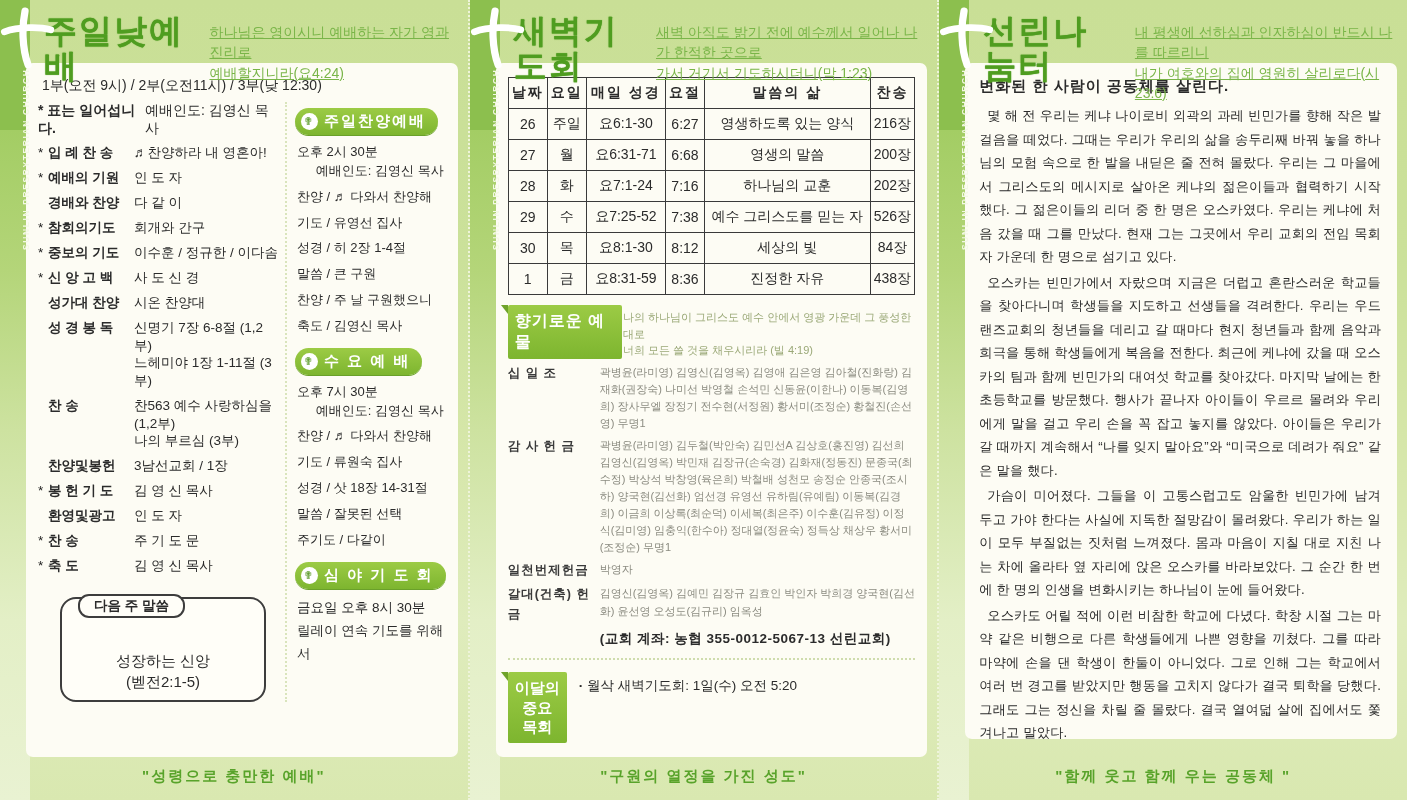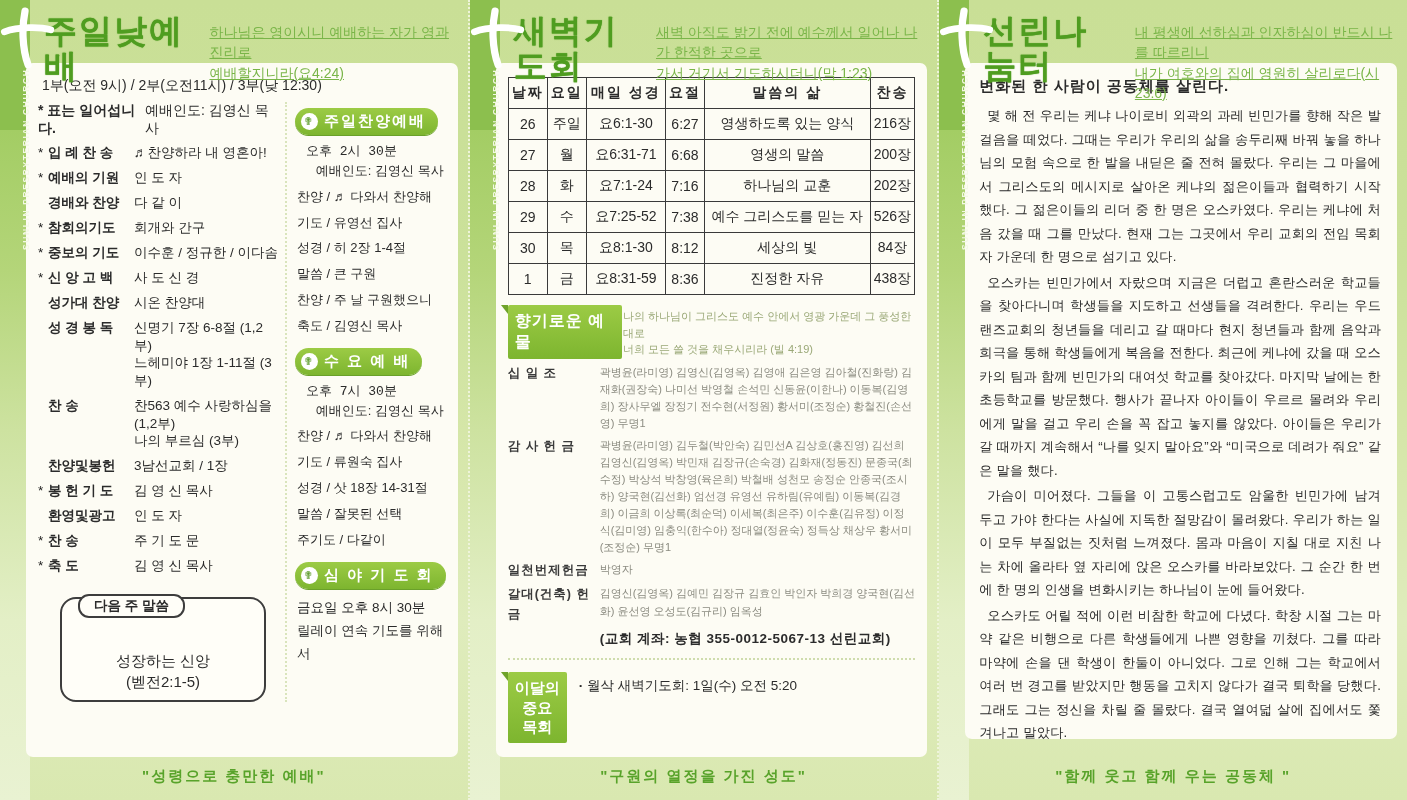--- a/index.html
+++ b/index.html
@@ -36,34 +36,34 @@
   .nextweek{position:relative;border:2px solid #3d3d3d;border-radius:16px;width:190px;margin:22px 0 0 22px;
             padding:12px 6px 8px;text-align:center;font-size:15px;line-height:1.35;white-space:pre-line;background:#fffef8;}
   .nw-tab{position:absolute;top:-13px;left:16px;background:#fffef8;border:2px solid #3d3d3d;border-radius:11px;
           padding:1px 14px;font-size:13.5px;font-weight:bold;white-space:nowrap;margin-top:8px;}
   .pill{display:flex;align-items:center;gap:6px;background:linear-gradient(#9ccb45,#7db52f);color:#fff;
         border-radius:15px;padding:4px 12px 4px 6px;font-weight:bold;font-size:15px;letter-spacing:2px;
         width:max-content;margin:6px 0 8px -2px;box-shadow:0 1px 0 #6aa02a;}
   .circ{width:17px;height:17px;border-radius:50%;background:#fff;color:#5a9a27;font-size:11px;line-height:17px;
         text-align:center;font-weight:bold;flex:none;}
   .svc{font-size:13px;line-height:1.45;margin-bottom:12px;}
-  .svc .time{margin:2px 0 0 9px;font-family:Liberation Mono, monospace;}
+  .svc .time{margin:2px 0 0 0;}
   .svc .leader{text-align:right;padding-right:2px;margin-bottom:4px;}
   .svc .item{margin:7px 0;}
   .night{font-size:13.5px;line-height:1.7;}
   .divider{border-top:2px dotted #cfdcad;margin:10px 0 12px;}
   .sticky{background:linear-gradient(#9ccb45,#7db52f);color:#fff;font-weight:bold;font-size:14px;line-height:1.3;
           padding:6px 7px;height:max-content;white-space:pre-line;position:relative;border-radius:2px;}
   .sticky::before{content:"";position:absolute;left:-7px;top:0;border-style:solid;border-width:0 7px 9px 0;
           border-color:transparent #6fa32a transparent transparent;}
   
   table.dawn{border-collapse:collapse;width:100%;font-size:14px;text-align:center;margin-top:4px;}
   .dawn th,.dawn td{border:1.6px solid #3a3a3a;padding:6px 2px;}
   .dawn th{font-weight:bold;letter-spacing:2px;}
-  .offhead{display:flex;align-items:center;gap:1px;margin-top:10px;}
+  .offhead{display:flex;align-items:flex-end;gap:1px;margin-top:10px;}
   .offverse{font-size:11px;color:#9aa877;line-height:1.5;white-space:pre-line;padding-top:2px;}
   .offrow{display:flex;font-size:11px;line-height:1.55;margin-top:5px;}
   .offlabel{width:92px;flex:none;font-size:12.5px;font-weight:bold;letter-spacing:1px;color:#3a3a3a;}
   .offnames{flex:1;color:#8b8b80;}
   .account{font-size:13.5px;font-weight:bold;margin:6px 0 0 92px;letter-spacing:.5px;}
   .events{display:flex;gap:12px;margin-top:8px;}
   .evlist{font-size:13.5px;line-height:1.75;padding-top:2px;}
   .evlist .ev::before{content:"·  ";font-weight:bold;}
   
   .essay{padding:2px 4px 0 2px;}

